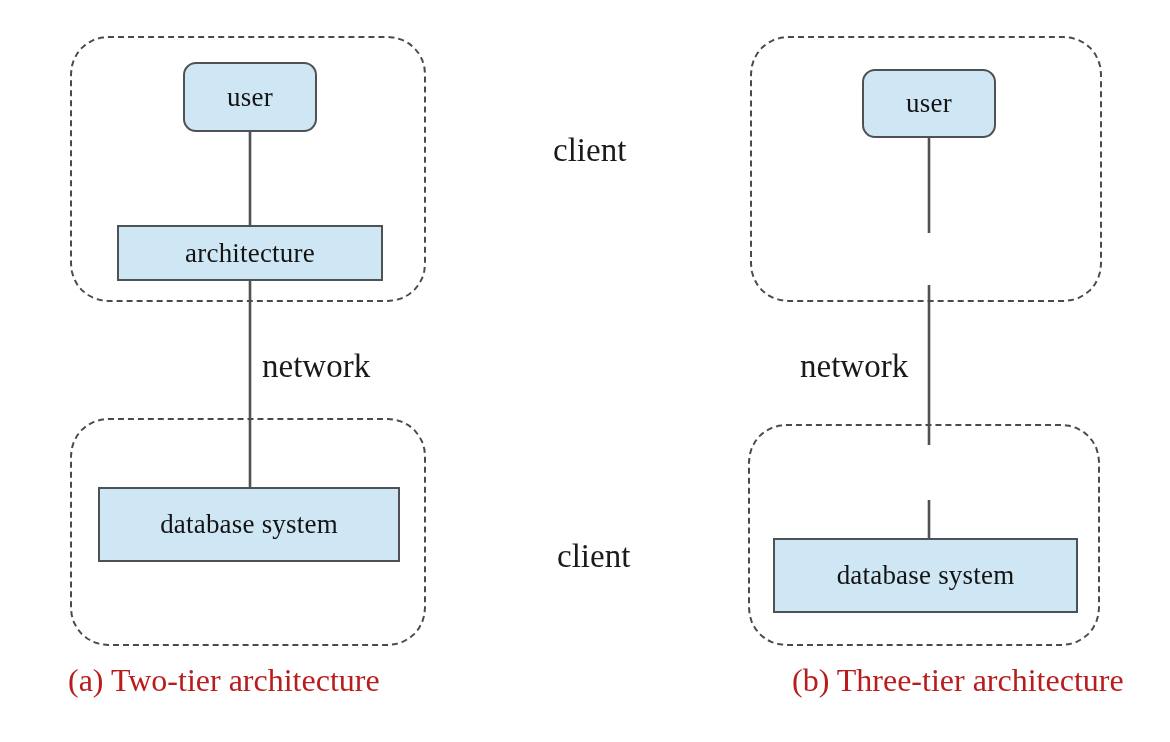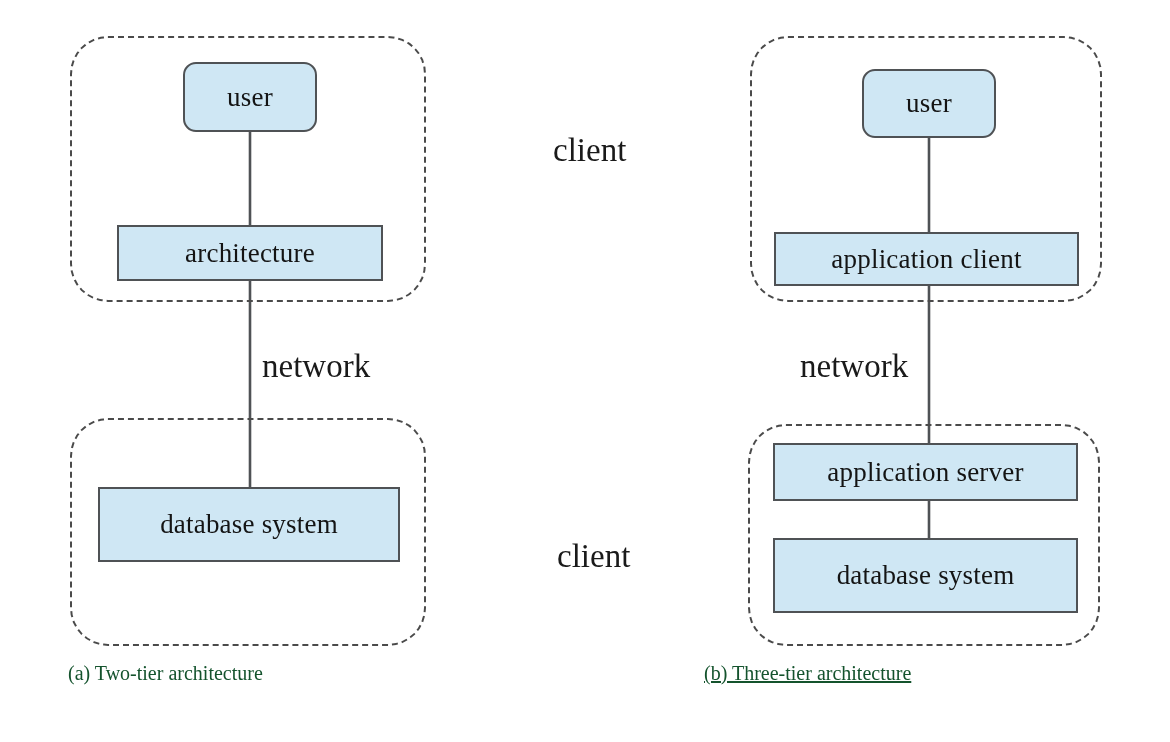--- a/index.html
+++ b/index.html
@@ -59,22 +59,22 @@
   }
   
   .axis-label {
     position: absolute;
     font-size: 33px;
     color: #1a1a1a;
     white-space: nowrap;
   }
   .caption {
     position: absolute;
-    font-size: 20px;
-    color: #14532d;
+    font-size: 32px;
+    color: #b91c1c;
     white-space: nowrap;
   }
   
   #tier-client-left   { left: 70px;  top: 36px;  width: 356px; height: 266px; }
   #tier-server-left   { left: 70px;  top: 418px; width: 356px; height: 228px; }
   #node-user-left     { left: 183px; top: 62px;  width: 134px; height: 70px; }
   #node-app-left      { left: 117px; top: 225px; width: 266px; height: 56px; }
   #node-db-left       { left: 98px;  top: 487px; width: 302px; height: 75px; }
   
   #tier-client-right  { left: 750px; top: 36px;  width: 352px; height: 266px; }
@@ -82,21 +82,21 @@
   #node-user-right    { left: 862px; top: 69px;  width: 134px; height: 69px; }
   #node-appclient     { left: 774px; top: 232px; width: 305px; height: 54px; }
   #node-appserver     { left: 773px; top: 443px; width: 305px; height: 58px; }
   #node-db-right      { left: 773px; top: 538px; width: 305px; height: 75px; }
   
   #label-client       { left: 553px; top: 132px; }
   #label-network-left { left: 262px; top: 348px; }
   #label-network-right{ left: 800px; top: 348px; }
   #label-server       { left: 557px; top: 538px; }
   #caption-left       { left: 68px;  top: 662px; }
-  #caption-right      { left: 704px; top: 662px; text-decoration: underline; }
+  #caption-right      { left: 792px; top: 662px; }
 </style>
 </head>
 <body>
 
 <div id="canvas">
 
   <svg class="svg-layer" viewBox="0 0 1170 742" width="1170" height="742" aria-hidden="true">
 
     <line x1="250" y1="132" x2="250" y2="226" stroke="#4f5255" stroke-width="2.6"></line>
 
@@ -128,27 +128,21 @@
 
   <div class="caption" id="caption-left">(a) Two-tier architecture</div>
 
   <div class="tier" id="tier-client-right"></div>
   <div class="tier" id="tier-server-right"></div>
 
   <div class="node rounded" id="node-user-right">
     <span class="node-label">user</span>
   </div>
 
-  <div class="node" id="node-appclient">
-    <span class="node-label">application client</span>
-  </div>
 
-  <div class="node" id="node-appserver">
-    <span class="node-label">application server</span>
-  </div>
 
   <div class="node" id="node-db-right">
     <span class="node-label">database system</span>
   </div>
 
   <div class="axis-label" id="label-network-right">network</div>
 
   <div class="caption" id="caption-right">(b) Three-tier architecture</div>
 
   <div class="axis-label" id="label-client">client</div>

